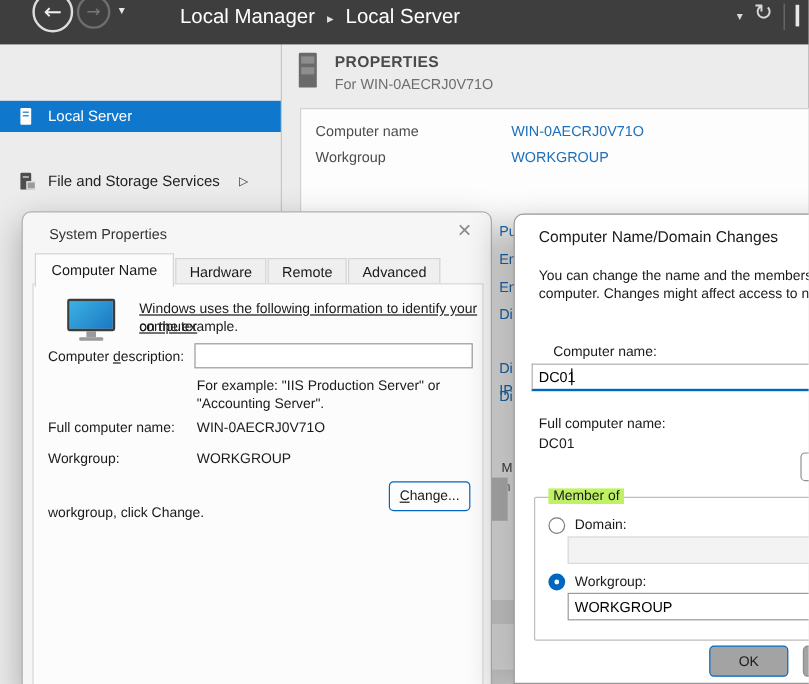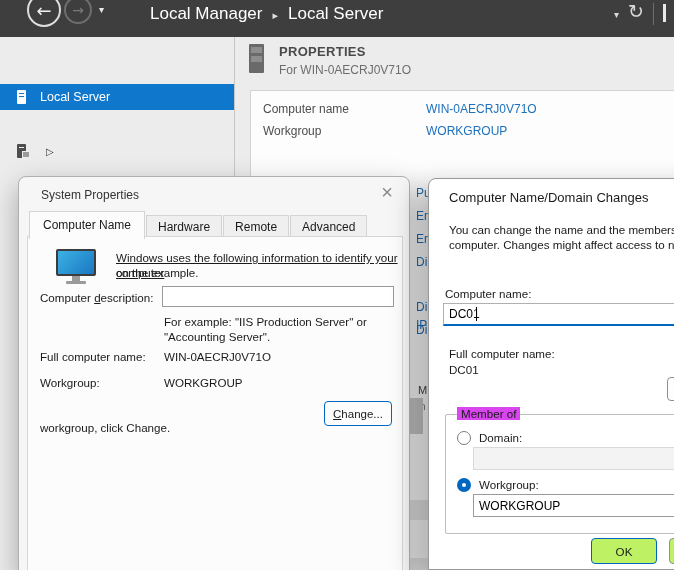--- a/index.html
+++ b/index.html
@@ -80,29 +80,29 @@
             border:1px solid #989898; border-radius:8px 0 0 0; box-shadow:-10px 10px 28px rgba(0,0,0,.32); z-index:30; }
   .dd-title { position:absolute; left:20px; top:11px; font-size:13px; color:#1a1a1a; white-space:nowrap; }
   .dd-desc { position:absolute; left:20px; font-size:11.6px; color:#1a1a1a; white-space:nowrap; }
   .dd-label { position:absolute; font-size:11.6px; color:#1a1a1a; white-space:nowrap; }
   .dd-nameinput { position:absolute; left:14px; top:124px; width:240px; height:23px; background:#fff;
                   border:1px solid #b0b0b0; border-bottom:2px solid #0067c0; font-size:12px; padding:0 5px; }
   .caret-bar { position:absolute; left:47px; top:128px; width:1px; height:14px; background:#000; }
   .dd-more { position:absolute; left:238px; top:198px; width:46px; height:24px; background:#fdfdfd;
              border:1px solid #8f8f8f; border-radius:4px; }
   .groupbox { position:absolute; left:16px; top:235px; width:240px; height:120px; border:1px solid #bdbdbd; border-radius:2px; }
-  .group-label { position:absolute; left:28px; top:228px; background:#d946ef; padding:0 4px; font-size:11.6px; color:#1a1a1a; }
+  .group-label { position:absolute; left:28px; top:228px; background:#bef264; padding:0 4px; font-size:11.6px; color:#1a1a1a; }
   .radio { position:absolute; width:14px; height:14px; border-radius:50%; }
   .radio.off { border:1.5px solid #7c7c7c; background:#fff; }
   .radio.on { background:#0067c0; }
   .radio.on::after { content:""; position:absolute; left:5px; top:5px; width:4px; height:4px; border-radius:50%; background:#fff; }
   .dd-input { position:absolute; left:44px; width:236px; height:23px; font-size:12px; padding:0 5px; }
   .dd-input.disabled { background:#f3f3f3; border:1px solid #d9d9d9; }
   .dd-input.normal { background:#fff; border:1px solid #9a9a9a; }
-  .dd-btn { position:absolute; height:26px; background:#bef264; border-radius:4px; font-size:11.6px; color:#1a1a1a; cursor:pointer; }
+  .dd-btn { position:absolute; height:26px; background:#a3a3a3; border-radius:4px; font-size:11.6px; color:#1a1a1a; cursor:pointer; }
   .dd-ok { left:162px; top:359px; width:66px; border:1.3px solid #0067c0; }
   .dd-cancel { left:240px; top:359px; width:46px; border:1px solid #8f8f8f; }
 </style>
 </head>
 <body>
 
 <div class="screen">
 
   <div class="titlebar">
     <div class="nav-circle back">
@@ -140,20 +140,21 @@
   </div>
 
 
   <div class="side-item" style="top:138px;">
     <span class="icon16">
       <span class="tower">
           <span class="ln" style="top:3px;"></span>
         </span>
       <span class="folder-chip"></span>
     </span>
+    <span>File and Storage Services</span>
     <span class="expander">▷</span>
   </div>
 
   <div class="main-header-icon">
     <span class="seg" style="top:3px;"></span>
       <span class="seg" style="top:12px;"></span>
   </div>
   <div class="props-title">PROPERTIES</div>
   <div class="props-sub">For WIN-0AECRJ0V71O</div>
 
@@ -215,21 +216,21 @@
       <button class="sp-change"><span class="uline">C</span><span>hange...</span></button>
     </div>
   </div>
 
   <div class="domdlg">
     <span class="dd-title">Computer Name/Domain Changes</span>
 
     <span class="dd-desc" style="top:44px;">You can change the name and the membership o</span>
     <span class="dd-desc" style="top:59px;">computer. Changes might affect access to networ</span>
 
-    <span class="dd-label" style="left:16px; top:108px;">Computer name:</span>
+    <span class="dd-label" style="left:32px; top:108px;">Computer name:</span>
     <input class="dd-nameinput" value="DC01" style="">
     <div class="caret-bar"></div>
 
     <span class="dd-label" style="left:20px; top:168px;">Full computer name:</span>
     <span class="dd-label" style="left:20px; top:184px;">DC01</span>
 
     <button class="dd-more"></button>
 
     <div class="groupbox"></div>
     <span class="group-label">Member of</span>

